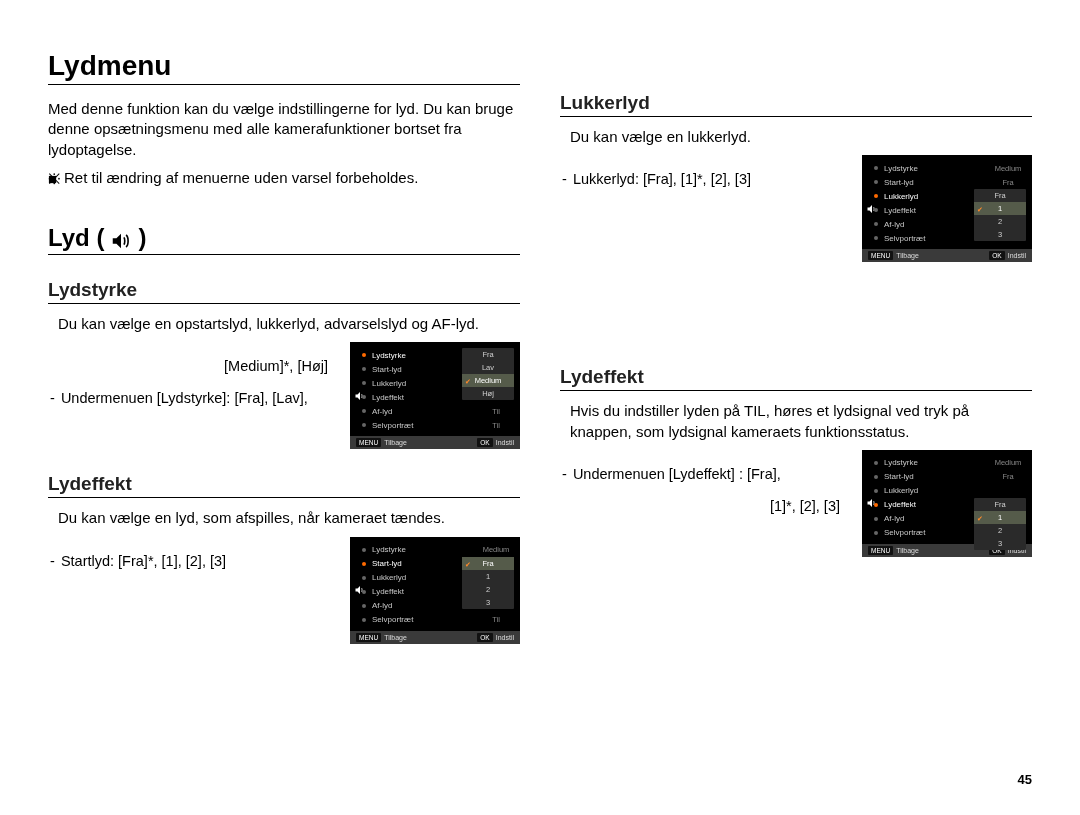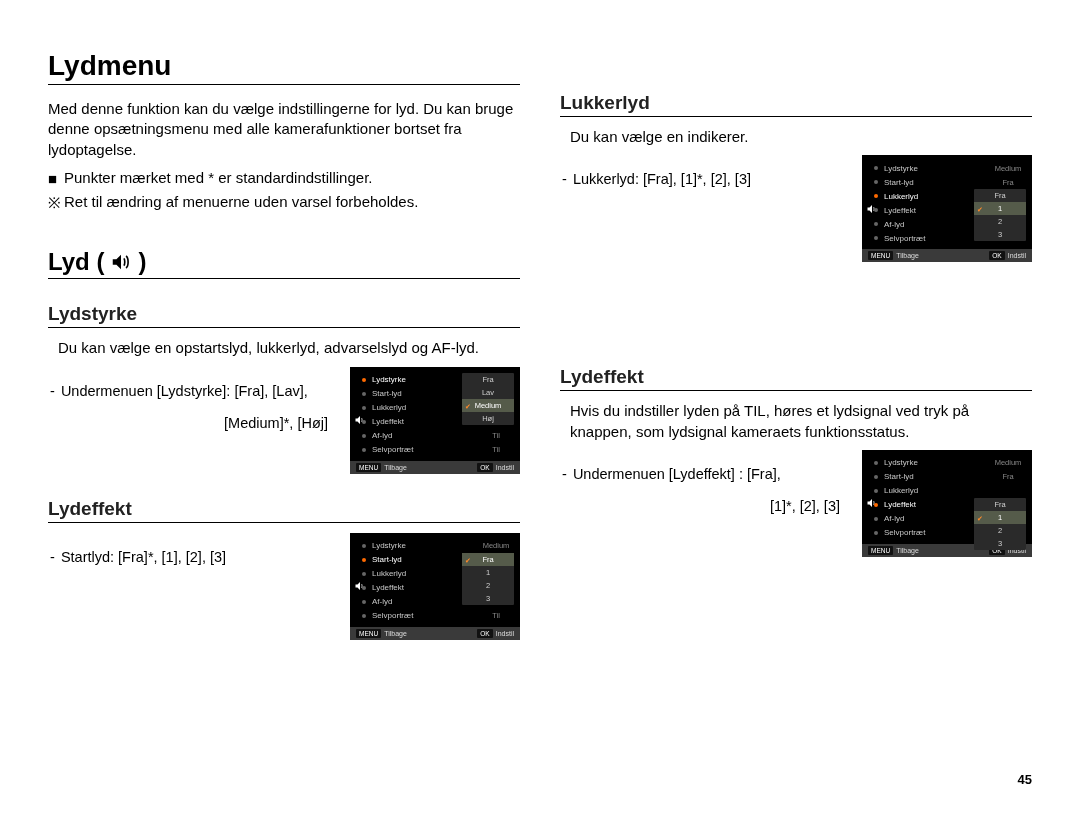--- a/index.html
+++ b/index.html
@@ -28,21 +28,21 @@
     margin-bottom: 14px;
   }
   .section-title {
     font-size: 24px;
     font-weight: bold;
     border-bottom: 1.5px solid #000;
     padding-bottom: 2px;
     margin-top: 36px;
     margin-bottom: 14px;
     display: flex;
-    align-items: center;
+    align-items: flex-end;
     gap: 6px;
   }
   .sub-title {
     font-size: 19px;
     border-bottom: 1px solid #000;
     padding-bottom: 2px;
     margin-top: 24px;
     margin-bottom: 10px;
     color: #222;
   }
@@ -138,21 +138,20 @@
 <div class="columns">
 
   <div class="col">
 
     <h1 class="page-title">Lydmenu</h1>
 
     <p>Med denne funktion kan du vælge indstillingerne for lyd. Du kan bruge denne opsætningsmenu med alle kamerafunktioner bortset fra lydoptagelse.</p>
     <ul class="note-list">
       <li>
         <span class="bullet">■</span>
-        <span>Punkter mærket med * er standardindstillinger.</span>
       </li>
       <li>
         <span class="bullet">※</span>
         <span>Ret til ændring af menuerne uden varsel forbeholdes.</span>
       </li>
     </ul>
 
     <h2 class="section-title">
       <span>Lyd (</span>
       <span class="speaker-icon">
@@ -161,25 +160,25 @@
             <path fill="none" stroke="#000" stroke-width="1.8" d="M15 8c1.5 1 1.5 7 0 8M17.5 5.5c3 2 3 11 0 13"></path>
           </svg>
       </span>
       <span> )</span>
     </h2>
 
     <h3 class="sub-title">Lydstyrke</h3>
     <p class="indent">Du kan vælge en opstartslyd, lukkerlyd, advarselslyd og AF-lyd.</p>
     <div class="row-with-screen">
       <div class="txt">
+        <div class="sub-line" style="text-align:right; padding-right:8px;">
+          <span>[Medium]*, [Høj]</span>
+        </div>
         <div class="sub-line">
           <span class="dash">-</span> <span>Undermenuen [Lydstyrke]: [Fra], [Lav],</span>
-        </div>
-        <div class="sub-line" style="text-align:right; padding-right:8px;">
-          <span>[Medium]*, [Høj]</span>
         </div>
       </div>
 
       <div class="screen">
         <div class="spk-icon">
             <svg viewBox="0 0 24 24">
               <path fill="#fff" d="M3 9v6h4l5 5V4L7 9H3z"></path>
               <path fill="none" stroke="#fff" stroke-width="1.5" d="M15 8c1.5 1 1.5 7 0 8"></path>
             </svg>
           </div>
@@ -219,20 +218,21 @@
           <div class="opt"><span>Høj</span></div>
         </div>
         <div class="footer">
           <span><span class="btn">MENU</span><span>Tilbage</span></span>
           <span><span class="btn">OK</span><span>Indstil</span></span>
         </div>
       </div>
     </div>
 
     <h3 class="sub-title">Lydeffekt</h3>
+    <p class="indent">Du kan vælge en lyd, som afspilles, når kameraet tændes.</p>
     <div class="row-with-screen">
       <div class="txt">
         <div class="sub-line">
           <span class="dash">-</span> <span>Startlyd: [Fra]*, [1], [2], [3]</span>
         </div>
       </div>
 
       <div class="screen">
         <div class="spk-icon">
             <svg viewBox="0 0 24 24">
@@ -282,21 +282,21 @@
       </div>
     </div>
 
   </div>
 
   <div class="col">
 
     <div style="height:42px;"></div>
 
     <h3 class="sub-title" style="margin-top:0;">Lukkerlyd</h3>
-    <p class="indent">Du kan vælge en indikerer.</p>
+    <p class="indent">Du kan vælge en lukkerlyd.</p>
     <div class="row-with-screen">
       <div class="txt">
         <div class="sub-line">
           <span class="dash">-</span> <span>Lukkerlyd: [Fra], [1]*, [2], [3]</span>
         </div>
       </div>
 
       <div class="screen">
         <div class="spk-icon">
             <svg viewBox="0 0 24 24">

